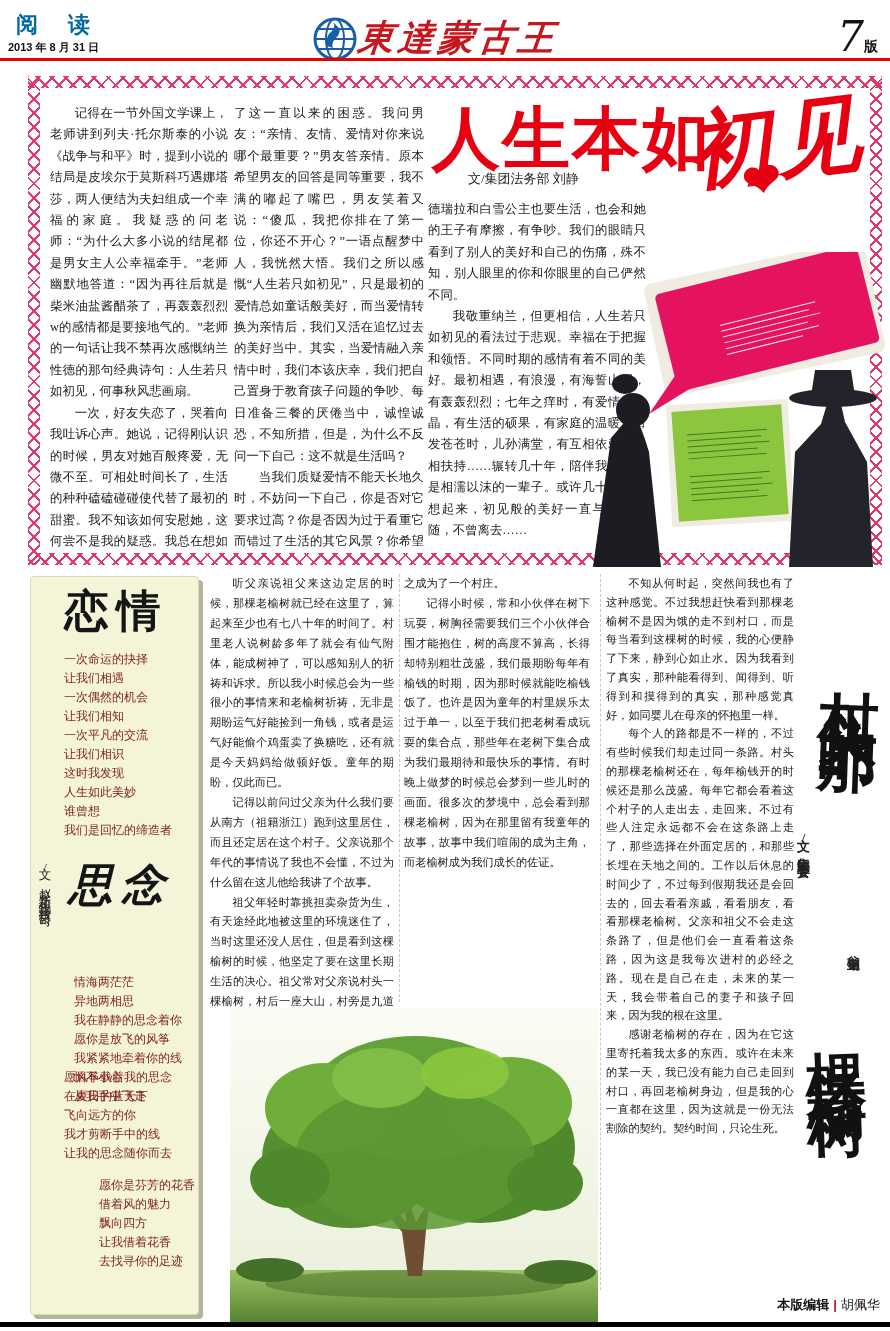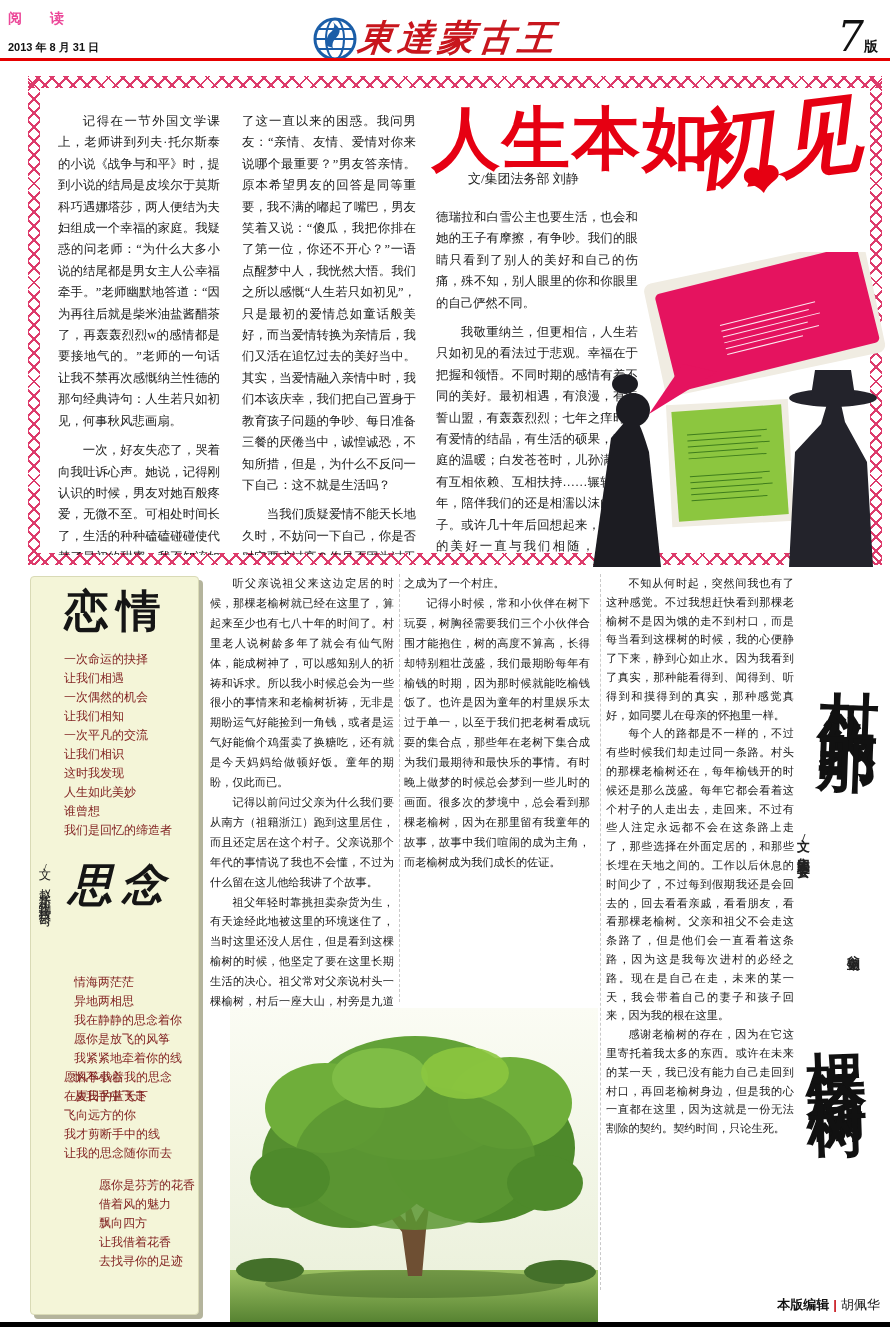--- a/index.html
+++ b/index.html
@@ -1,20 +1,20 @@
 <!DOCTYPE html>
 <html><head>
 <meta charset="utf-8">
 <style>
   html,body{margin:0;padding:0;background:#fff;}
   .page{position:relative;width:890px;height:1331px;background:#fff;overflow:hidden;
         font-family:"Liberation Serif",serif;color:#1a1a1a;}
   
-  .sec-label{position:absolute;left:8px;top:10px;font-family:"Liberation Sans",sans-serif;
-             font-weight:bold;font-size:14px;letter-spacing:12px;color:#ec4899;}
+  .sec-label{position:absolute;left:16px;top:10px;font-family:"Liberation Sans",sans-serif;
+             font-weight:bold;font-size:22px;letter-spacing:12px;color:#0369a1;}
   .date{position:absolute;left:8px;top:40px;font-family:"Liberation Sans",sans-serif;
         font-weight:bold;font-size:11px;color:#111;}
   .logo{position:absolute;left:312px;top:14px;display:flex;align-items:center;}
   .masthead{font-family:"DejaVu Serif",serif;font-weight:bold;font-style:italic;
             font-size:36px;color:#c8161d;letter-spacing:4px;transform:skewX(-6deg);}
   .pagenum{position:absolute;right:12px;top:12px;}
   .pagenum .n{font-family:"DejaVu Serif",serif;font-style:italic;font-size:42px;color:#111;}
   .pagenum .u{font-family:"Liberation Sans",sans-serif;font-weight:bold;font-size:14px;color:#111;}
   .red-rule{position:absolute;left:0;top:58px;width:890px;height:3px;background:#e60000;}
   
@@ -28,21 +28,21 @@
   
   .t-main{position:absolute;left:432px;top:94px;font-family:"Liberation Sans",sans-serif;
           font-weight:bold;font-size:68px;color:#e60012;letter-spacing:2px;}
   .t-script{position:absolute;left:686px;top:86px;font-family:"DejaVu Serif",serif;
             font-weight:bold;font-style:italic;font-size:84px;color:#e60012;
             transform:rotate(-7deg);letter-spacing:6px;}
   .t-heart{position:absolute;left:742px;top:152px;font-size:48px;color:#e60012;
            font-family:"DejaVu Sans",sans-serif;transform:rotate(-8deg);}
   .t-byline{position:absolute;left:468px;top:170px;font-size:13px;color:#222;}
   .tcol{position:absolute;font-size:12.4px;line-height:21.4px;text-align:justify;overflow:hidden;}
-  .tcol p{margin:8px;text-indent:2em;}
+  .tcol p{margin:0;text-indent:2em;}
   .tcol p.cont{text-indent:0;}
   .tcol1{left:50px;top:103px;width:178px;height:452px;}
   .tcol2{left:234px;top:103px;width:190px;height:452px;}
   .tcol3{left:428px;top:199px;width:218px;height:356px;}
   
   .poem-box{position:absolute;left:30px;top:576px;width:167px;height:737px;
             background:#f4f5d8;border:1px solid #d9dab6;border-radius:4px;
             box-shadow:4px 4px 0 #b4b49c;}
   .poem-title{position:absolute;width:173px;text-align:center;font-family:"DejaVu Serif",serif;
               font-weight:bold;font-size:44px;color:#151515;letter-spacing:8px;}

